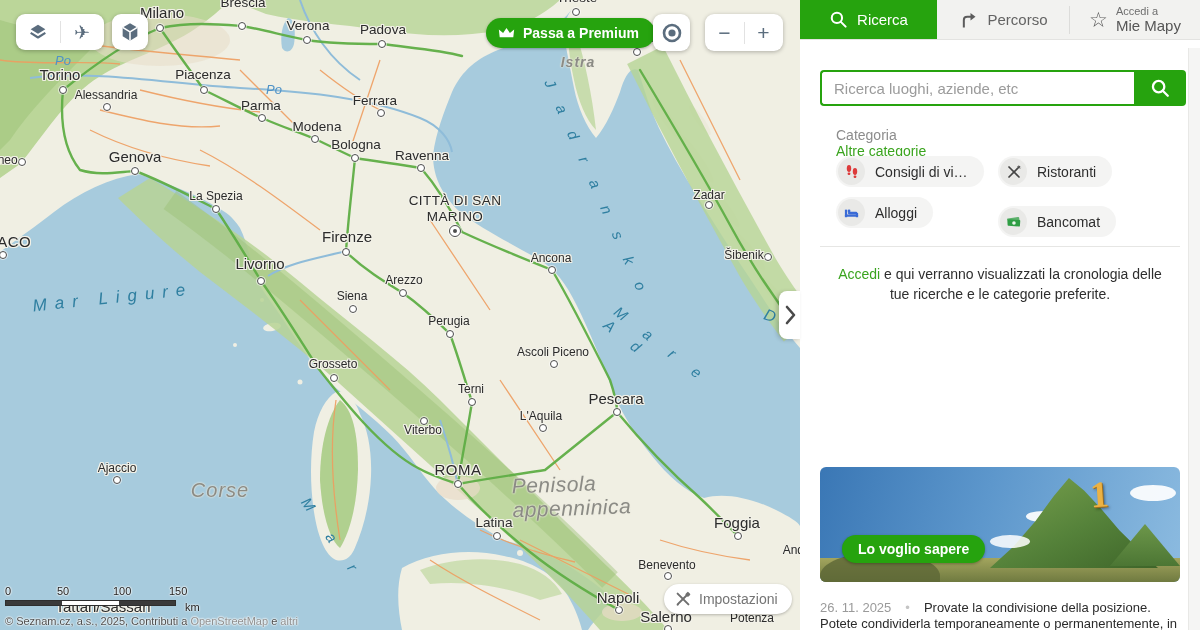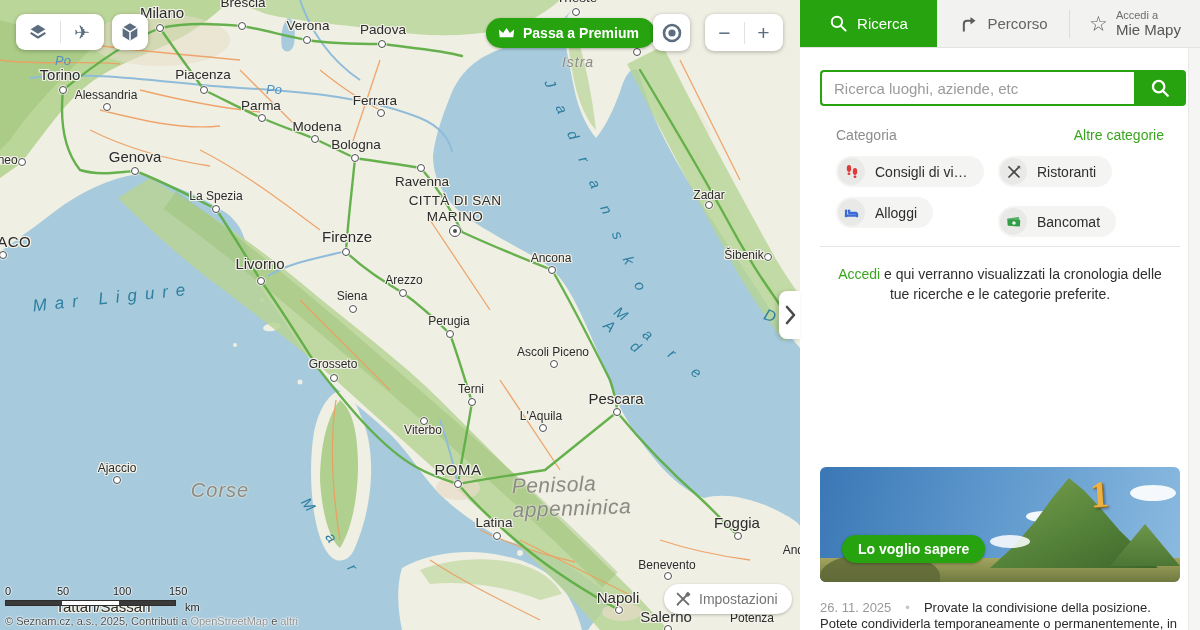--- a/index.html
+++ b/index.html
@@ -54,37 +54,37 @@
   #scale-bar { position:relative; margin-top:2px; width:171px; height:6px; border:1px solid #2e2e2e; background:#fff; display:flex; }
   #scale-bar i { display:block; height:100%; width:57px; }
   #scale-bar i:nth-child(odd) { background:#3a3a3a; }
   #scale-km { position:absolute; left:180px; top:16px; font-size:11px; color:#222; text-shadow:0 0 2px #fff,0 0 2px #fff; }
   #attribution { position:absolute; left:5px; top:615px; z-index:5; font-size:11px; color:#4e4e4e;
                  text-shadow:0 0 2px #fff,0 0 2px #fff,0 0 2px #fff; }
   #attribution a { color:#8f8f8f; text-decoration:none; cursor:pointer; }
 
   
   #sidebar { position:absolute; left:800px; top:0; width:400px; height:630px; background:#fff; }
-  #sb-header { position:absolute; left:0; top:0; width:400px; height:48px; background:#f2f2f0; display:flex; align-items:stretch; border-bottom:1px solid #e3e3e1; }
+  #sb-header { position:absolute; left:0; top:0; width:400px; height:40px; background:#f2f2f0; display:flex; align-items:stretch; border-bottom:1px solid #e3e3e1; }
   .sb-tab { display:flex; align-items:center; justify-content:center; gap:9px; cursor:pointer; color:#636363; font-size:15px; }
   #tab-search { width:137px; background:#26a30e; color:#fff; }
   #tab-route { width:132px; }
   #tab-div { width:1px; align-self:center; height:28px; background:#dcdcda; }
   #tab-account { flex:1; gap:8px; }
   #tab-account .lines { display:flex; flex-direction:column; line-height:1.15; }
   #tab-account .l1 { font-size:11px; color:#6e6e6e; }
   #tab-account .l2 { font-size:15px; color:#565656; }
   .star-glyph { font-size:21px; color:#5c5c5c; line-height:1; }
 
   #search-row { position:absolute; left:20px; top:70px; width:366px; height:36px; display:flex; }
   #search-input { flex:1; border:2px solid #26a30e; border-right:none; border-radius:4px 0 0 4px; padding:0 12px; font-size:15px; color:#333; outline:none; }
   #search-input::placeholder { color:#9b9b9b; }
   #search-go { width:52px; border:none; background:#26a30e; border-radius:0 4px 4px 0; cursor:pointer; display:flex; align-items:center; justify-content:center; }
 
-  #cat-head { position:absolute; left:36px; right:36px; top:127px; display:flex; justify-content:space-between; font-size:14px; }
+  #cat-head { position:absolute; left:36px; right:36px; top:127px; display:flex; justify-content:space-between; font-size:14px;flex-direction:column; }
   #cat-title { color:#8c8c8c; }
   #cat-more { color:#3aa41e; cursor:pointer; }
   .cat-pill { position:absolute; height:31px; background:#f4f4f3; border-radius:16px; display:flex; align-items:center; gap:10px; padding:0 16px 0 2px; cursor:pointer; }
   .cat-pill .badge { width:27px; height:27px; border-radius:50%; background:#e9e9e7; display:flex; align-items:center; justify-content:center; }
   .cat-pill .lbl { font-size:14px; color:#2e2e2e; white-space:nowrap; }
   #pill-tips { left:36px; top:156px; } #pill-rest { left:198px; top:156px; }
   #pill-stay { left:36px; top:197px; } #pill-atm  { left:198px; top:206px; }
 
   #login-hint { position:absolute; left:20px; top:246px; width:360px; border-top:1px solid #e6e6e4; padding:17px 14px 0; text-align:center; font-size:14px; color:#2e2e2e; line-height:1.45; }
   #login-hint a { color:#3aa41e; text-decoration:none; cursor:pointer; }
@@ -214,21 +214,21 @@
         <span class="clab sm" style="left: 106px; top: 96px;">Alessandria</span>
         <span class="cdot" style="left: 262px; top: 118px;"></span>
         <span class="clab md" style="left: 261px; top: 106px;">Parma</span>
         <span class="cdot" style="left: 315px; top: 139px;"></span>
         <span class="clab md" style="left: 317px; top: 127px;">Modena</span>
         <span class="cdot" style="left: 381px; top: 113px;"></span>
         <span class="clab md" style="left: 375px; top: 101px;">Ferrara</span>
         <span class="cdot" style="left: 355px; top: 158px;"></span>
         <span class="clab md" style="left: 356px; top: 145px;">Bologna</span>
         <span class="cdot" style="left: 421px; top: 168px;"></span>
-        <span class="clab md" style="left: 422px; top: 156px; margin-top: 26px;">Ravenna</span>
+        <span class="clab md" style="left: 422px; top: 156px;">Ravenna</span>
         <span class="cdot" style="left: 135px; top: 171px;"></span>
         <span class="clab lg" style="left: 135px; top: 157px;">Genova</span>
         <span class="cdot" style="left: 216px; top: 209px;"></span>
         <span class="clab sm" style="left: 216px; top: 197px;">La Spezia</span>
         <span class="cdot" style="left: 22px; top: 162px;"></span>
         <span class="clab sm" style="left: 0px; top: 161px;">Cuneo</span>
         <span class="cdot" style="left: 3px; top: 255px;"></span>
         <span class="clab cap" style="left: -4px; top: 242px;">MONACO</span>
         <span class="cdot" style="left: 346px; top: 252px;"></span>
         <span class="clab lg" style="left: 347px; top: 237px;">Firenze</span>
@@ -277,21 +277,21 @@
         <span class="clab sm" style="left: 800px; top: 551px;">Andria</span>
         <span class="cdot" style="left: 117px; top: 480px;"></span>
         <span class="clab sm" style="left: 117px; top: 469px;">Ajaccio</span>
         <span class="clab lg" style="left: 103px; top: 607px;">Tattari/Sassari</span>
         <span class="slab sea" style="left: 113px; top: 298px; font-size: 17px; letter-spacing: 8px; transform: translate(-50%, -50%) rotate(-6deg);">Mar Ligure</span>
         <span class="slab sea" style="left: 549px; top: 80px; font-size: 15px; letter-spacing: 20px; transform-origin: left center; transform: translate(0px, -50%) rotate(66deg);">Jadransko</span>
         <span class="slab sea" style="left: 611px; top: 316px; font-size: 15px; letter-spacing: 24px; transform-origin: left center; transform: translate(0px, -50%) rotate(38deg);">Mare Ad</span>
         <span class="slab sea" style="left: 305px; top: 499px; font-size: 15px; letter-spacing: 30px; transform-origin: left center; transform: translate(0px, -50%) rotate(55deg);">Mar</span>
         <span class="slab sea" style="left: 770px; top: 316px; font-size: 16px; letter-spacing: 0px; transform: translate(-50%, -50%) rotate(20deg);">D</span>
         <span class="slab region" style="left: 220px; top: 490px; font-size: 20px; letter-spacing: 1px; transform: translate(-50%, -50%) rotate(0deg);">Corse</span>
-        <span class="slab region" style="left: 578px; top: 62px; font-size: 14px; letter-spacing: 1px; transform: translate(-50%, -50%) rotate(0deg);">Istra</span>
+        <span class="slab region" style="left: 578px; top: 62px; font-size: 14px; letter-spacing: 1px; transform: translate(-50%, -50%) rotate(0deg); font-weight: bold;">Istra</span>
         <span class="slab region" style="left: 608px; top: 495px; font-size: 21px; letter-spacing: 0.5px; transform: translate(-50%, -50%) rotate(-2deg);">Penisola appenninica</span>
         <span class="rlab" style="left: 63px; top: 60px;">Po</span>
         <span class="rlab" style="left: 274px; top: 89px;">Po</span>
       </div>
   </div>
 
   <div class="mctl" id="ctl-left">
     <div class="half">
       <span>
         <svg width="22" height="22" viewBox="0 0 24 24">

